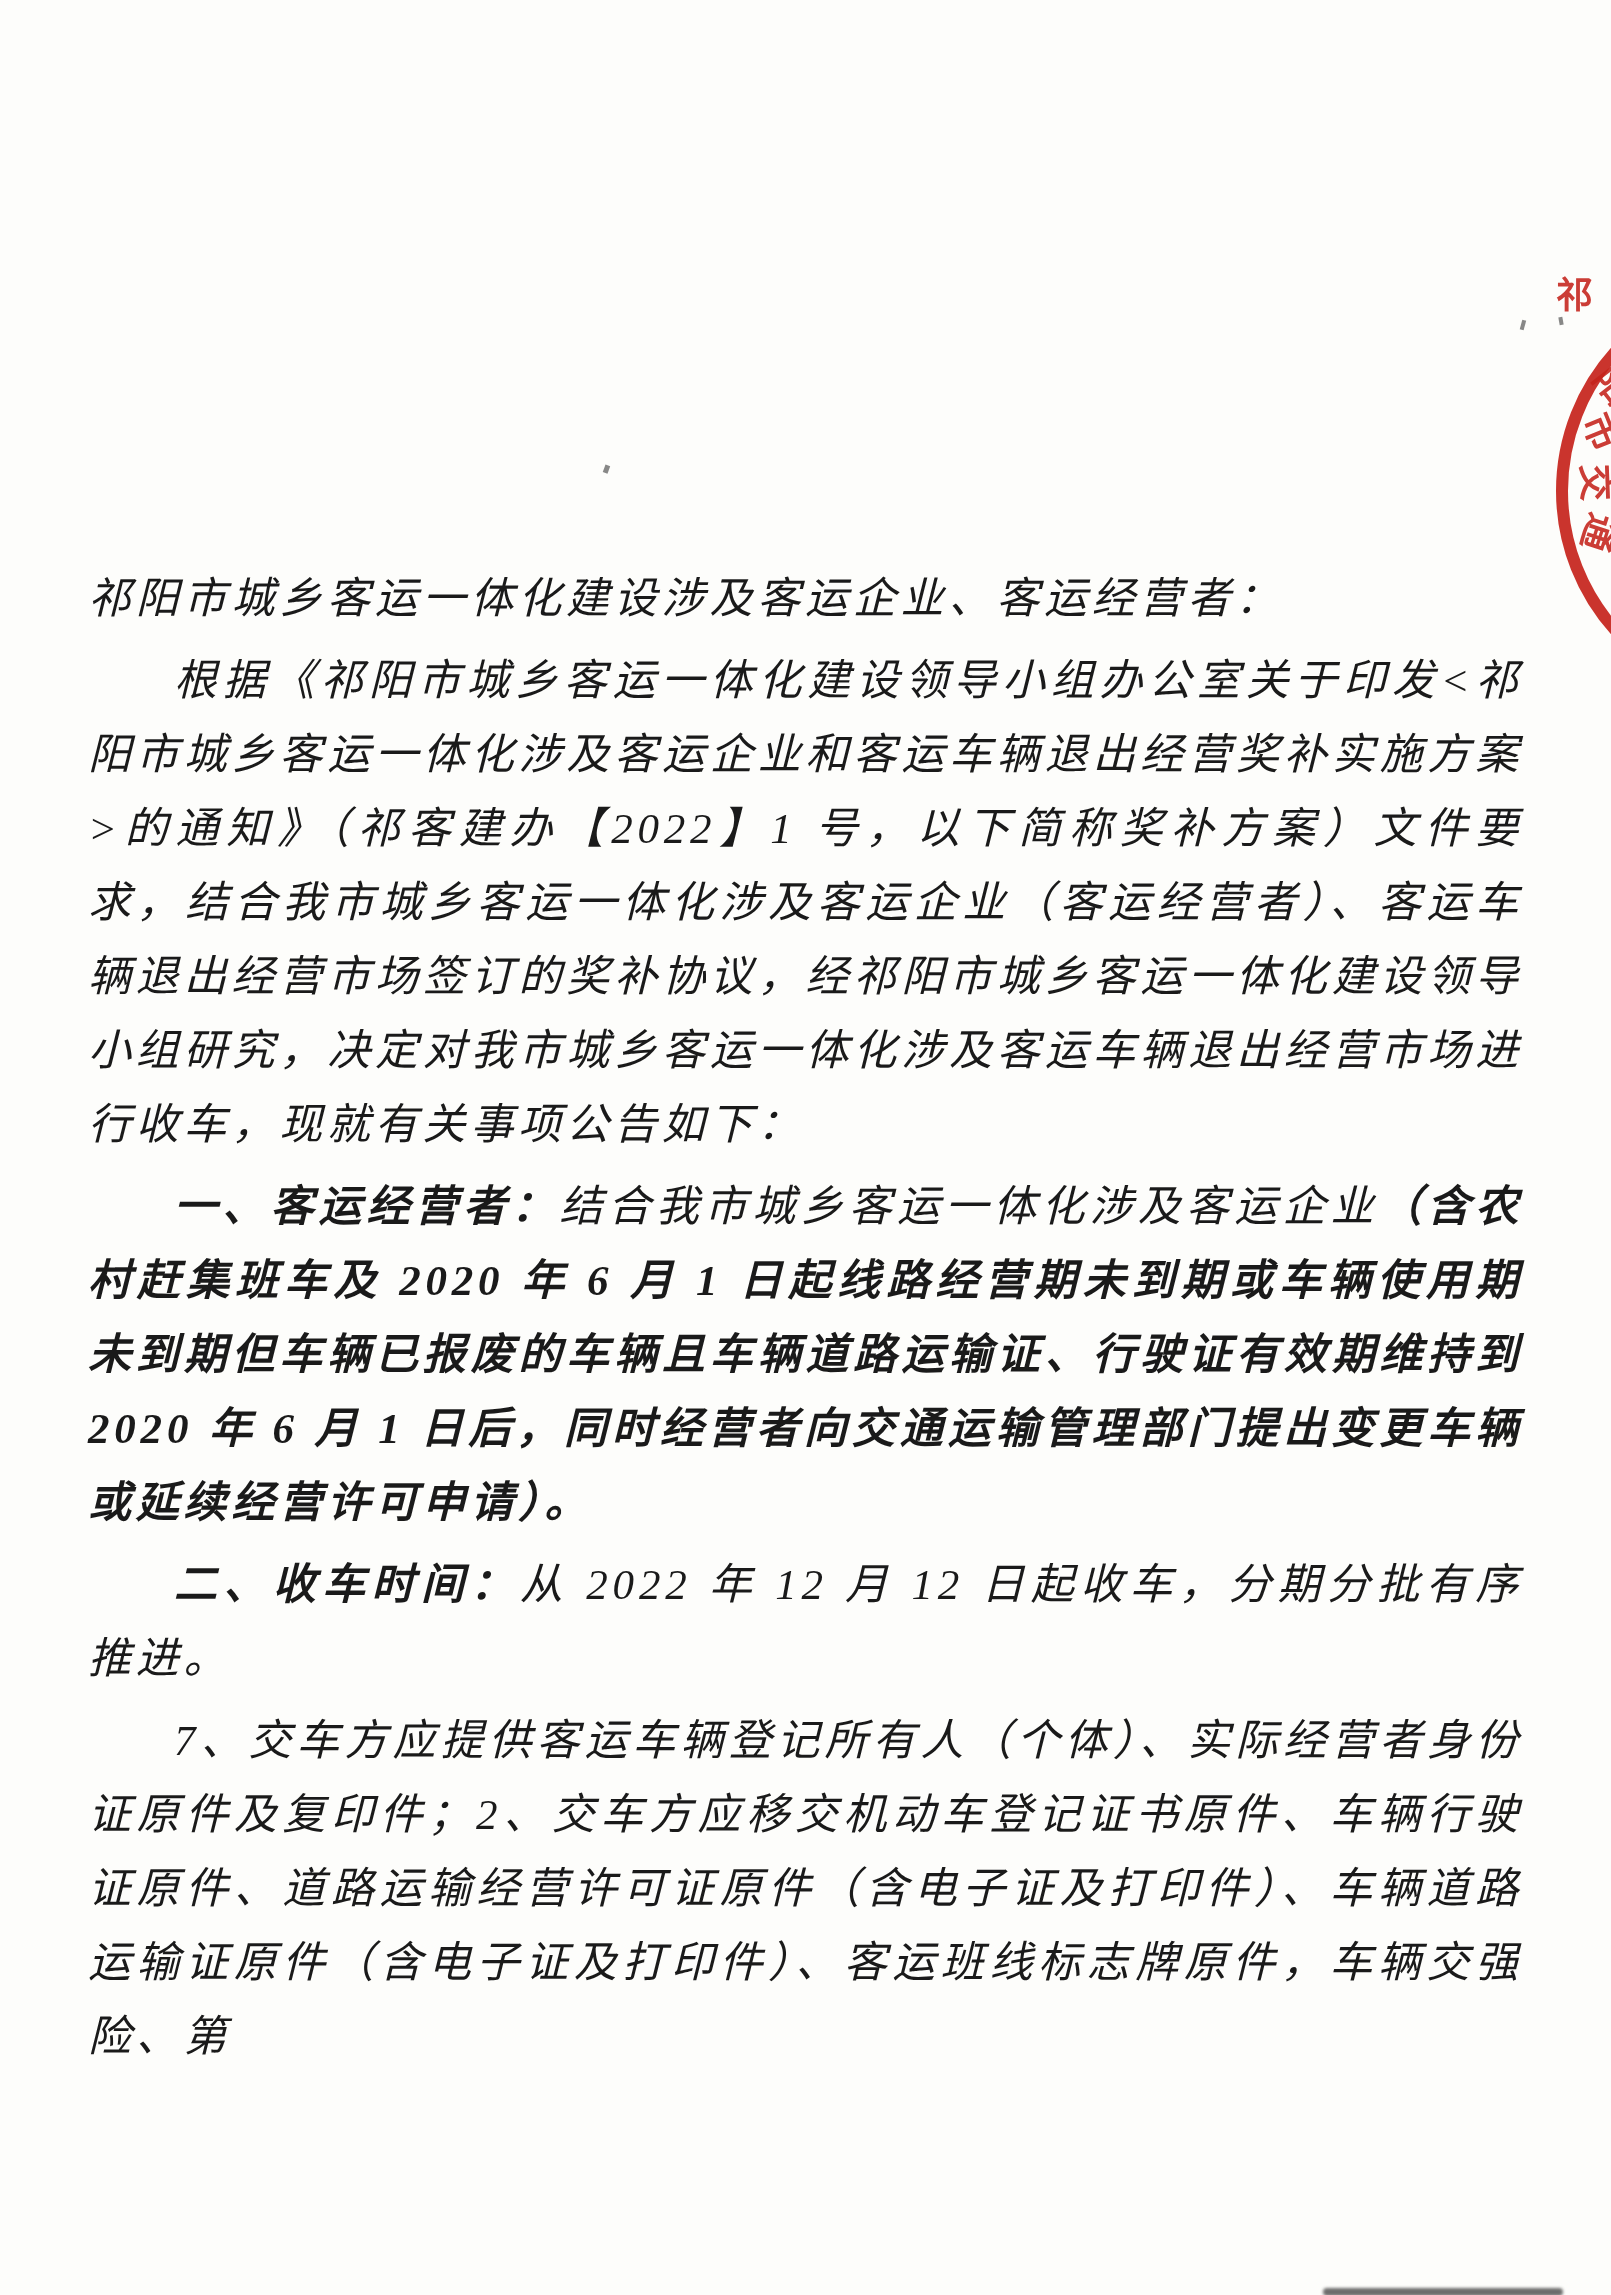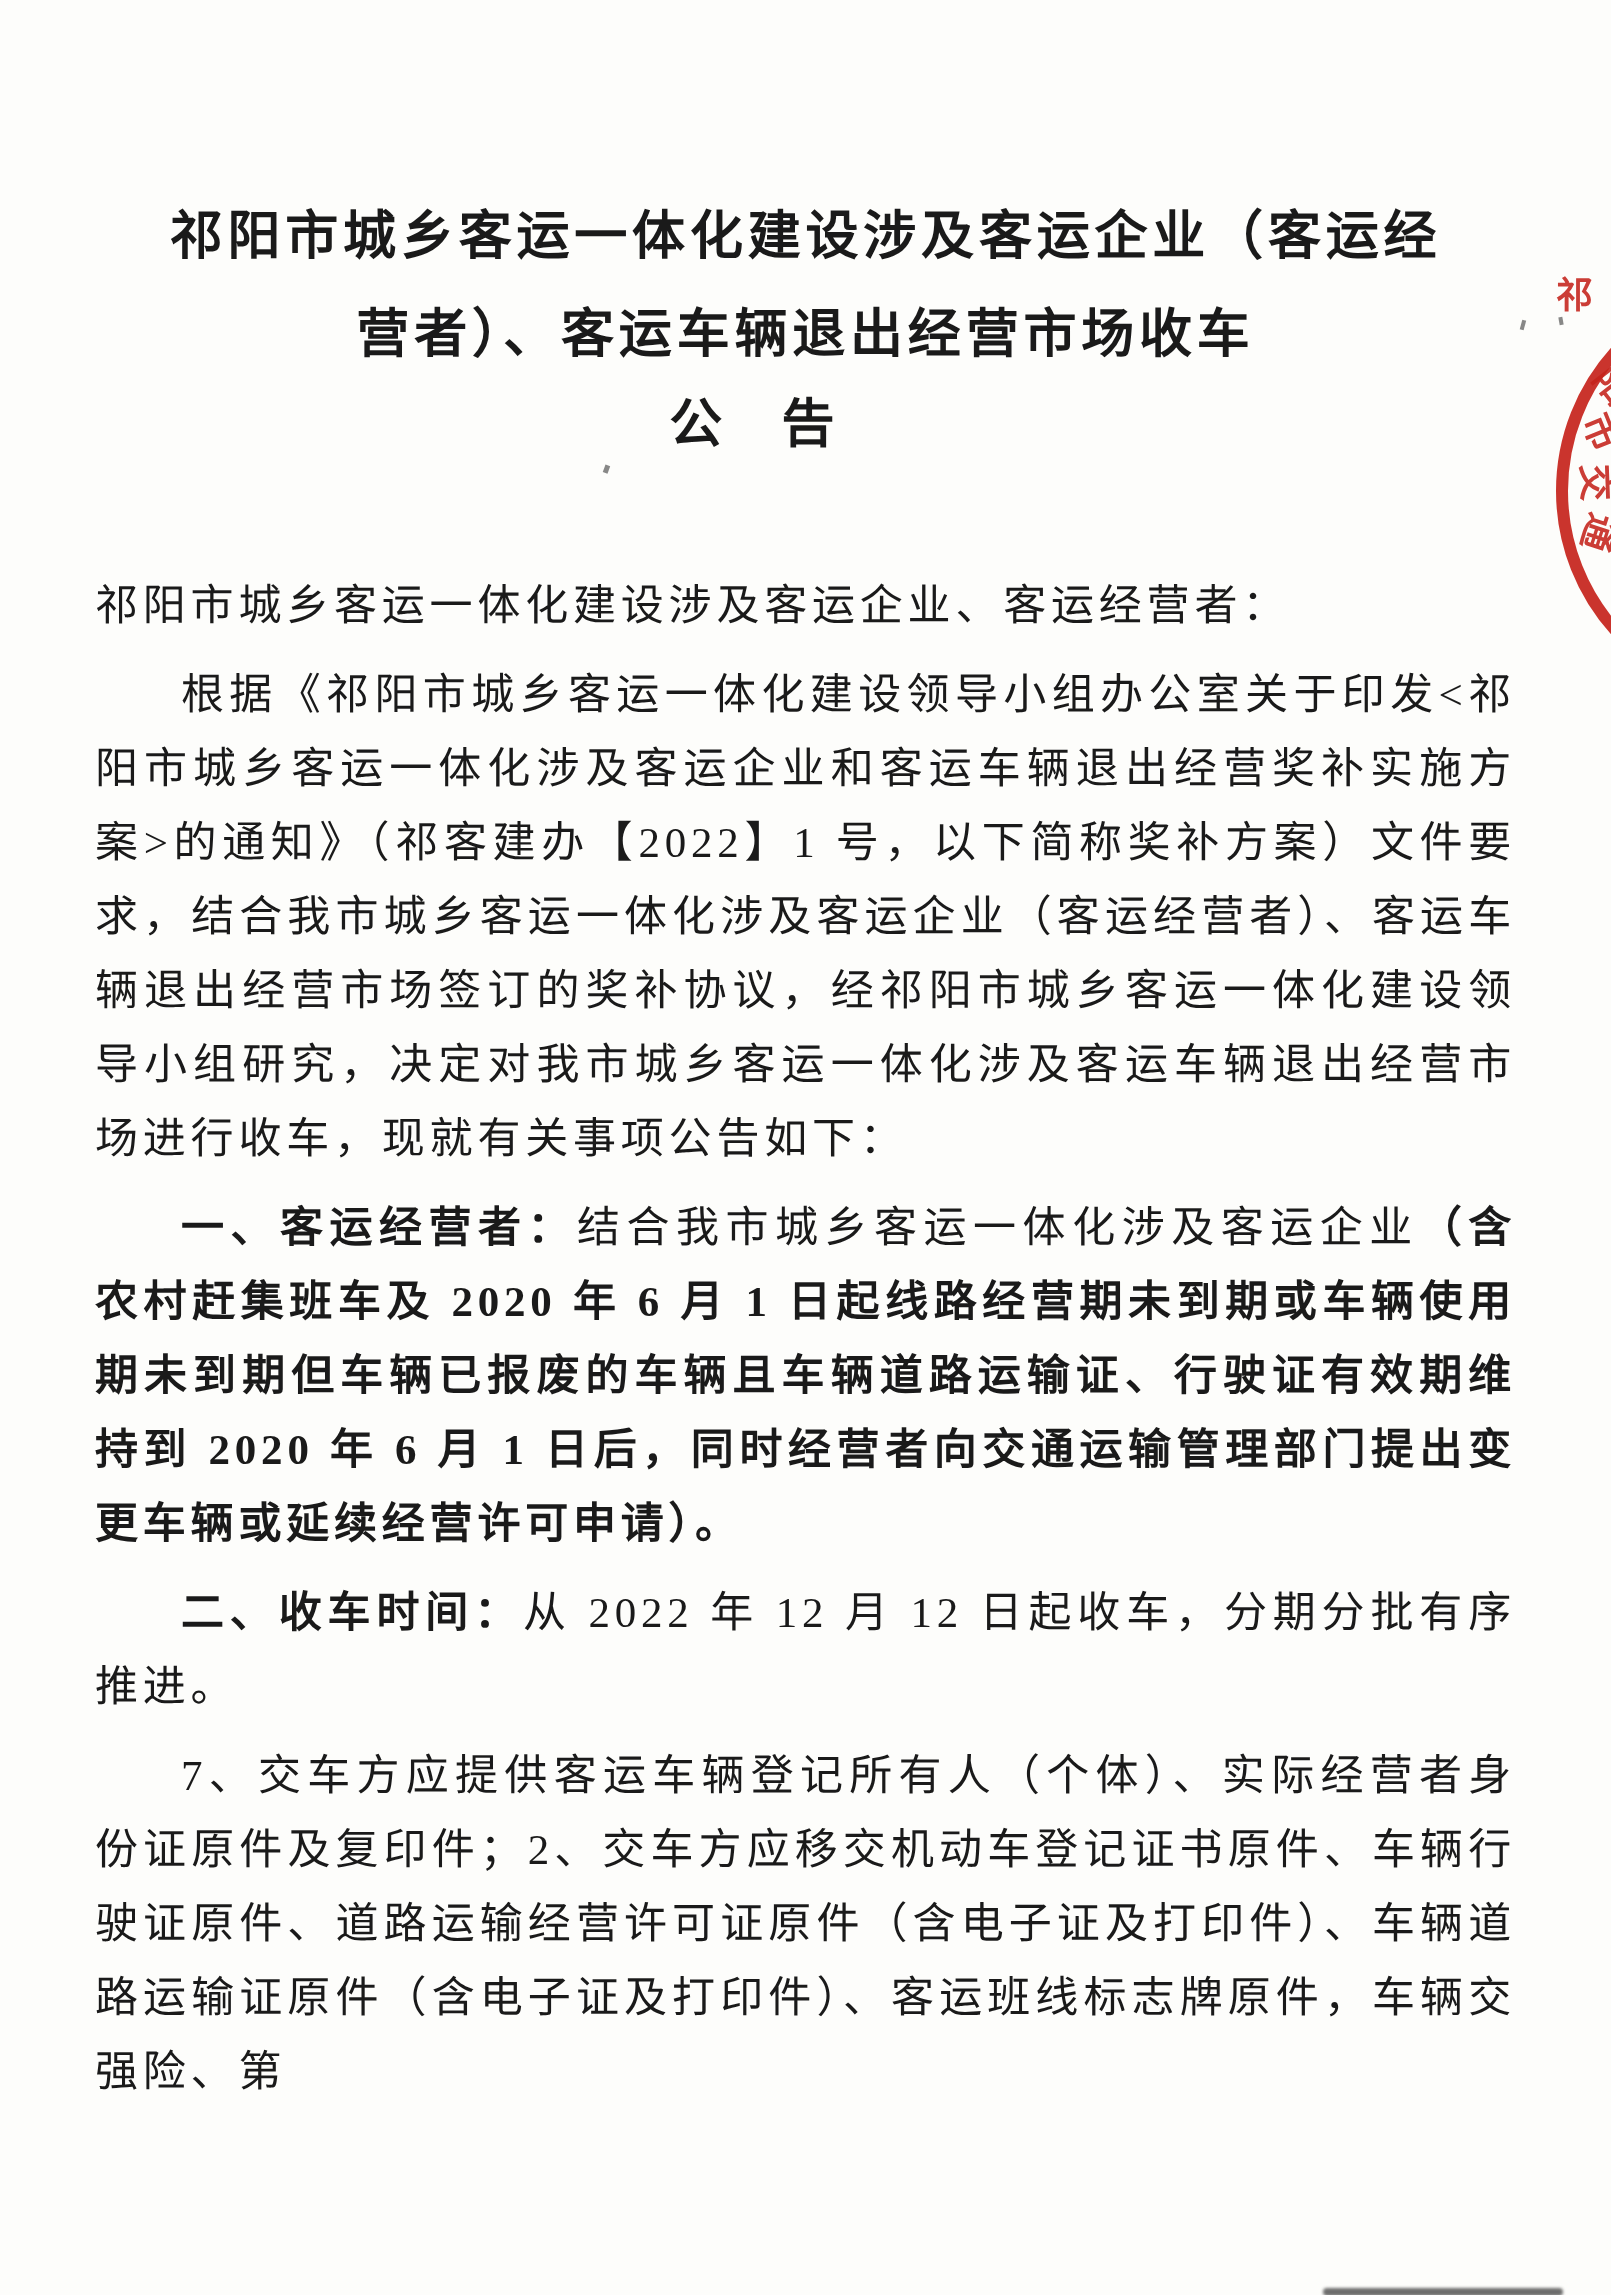--- a/index.html
+++ b/index.html
@@ -40,21 +40,21 @@
   .doc-body {
     position: absolute;
     top: 554px;
     left: 80px;
     width: 1451px;
     font-size: 43px;
     line-height: 74px;
     letter-spacing: 4.8px;
     text-align: justify;
   }
-  .doc-body p { margin: 15px; }
+  .doc-body p { margin: 8px; font-style: italic; }
   .doc-body p.indent { text-indent: 86px; }
   .doc-body span.b { font-weight: 700; }
   
   .seal {
     position: absolute;
     left: 1556px;
     top: 277px;
     width: 428px;
     height: 428px;
     pointer-events: none;
@@ -94,25 +94,20 @@
   .speck { position: absolute; background: #555; opacity: 0.7; }
   .speck.s1 { left: 604px;  top: 465px; width: 4.8px;  height: 8px; transform: rotate(20deg); }
   .speck.s2 { left: 1521px; top: 320px; width: 4px;  height: 9.6px; transform: rotate(15deg); }
   .speck.s3 { left: 1559px; top: 317px; width: 4px;  height: 8px; transform: rotate(-10deg); }
 </style>
 </head>
 <body>
 
 <div class="page">
 
-  <div class="header">
-    <div class="title-line">祁阳市城乡客运一体化建设涉及客运企业（客运经</div>
-    <div class="title-line">营者）、客运车辆退出经营市场收车</div>
-    <div class="subtitle">公　告</div>
-  </div>
 
   <div class="doc-body" id="doc-body">
       <p class=""><span>祁阳市城乡客运一体化建设涉及客运企业、客运经营者：</span></p>
       <p class="indent"><span>根据《祁阳市城乡客运一体化建设领导小组办公室关于印发&lt;祁阳市城乡客运一体化涉及客运企业和客运车辆退出经营奖补实施方案&gt;的通知》（祁客建办【2022】1 号，以下简称奖补方案）文件要求，结合我市城乡客运一体化涉及客运企业（客运经营者）、客运车辆退出经营市场签订的奖补协议，经祁阳市城乡客运一体化建设领导小组研究，决定对我市城乡客运一体化涉及客运车辆退出经营市场进行收车，现就有关事项公告如下：</span></p>
       <p class="indent"><span class="b">一、客运经营者：</span><span>结合我市城乡客运一体化涉及客运企业</span><span class="b">（含农村赶集班车及 2020 年 6 月 1 日起线路经营期未到期或车辆使用期未到期但车辆已报废的车辆且车辆道路运输证、行驶证有效期维持到 2020 年 6 月 1 日后，同时经营者向交通运输管理部门提出变更车辆或延续经营许可申请）。</span></p>
       <p class="indent"><span class="b">二、收车时间：</span><span>从 2022 年 12 月 12 日起收车，分期分批有序推进。</span></p>
       <p class="indent"><span>7、交车方应提供客运车辆登记所有人（个体）、实际经营者身份证原件及复印件；2、交车方应移交机动车登记证书原件、车辆行驶证原件、道路运输经营许可证原件（含电子证及打印件）、车辆道路运输证原件（含电子证及打印件）、客运班线标志牌原件，车辆交强险、第</span></p>
     </div>
 
   <div class="seal">

